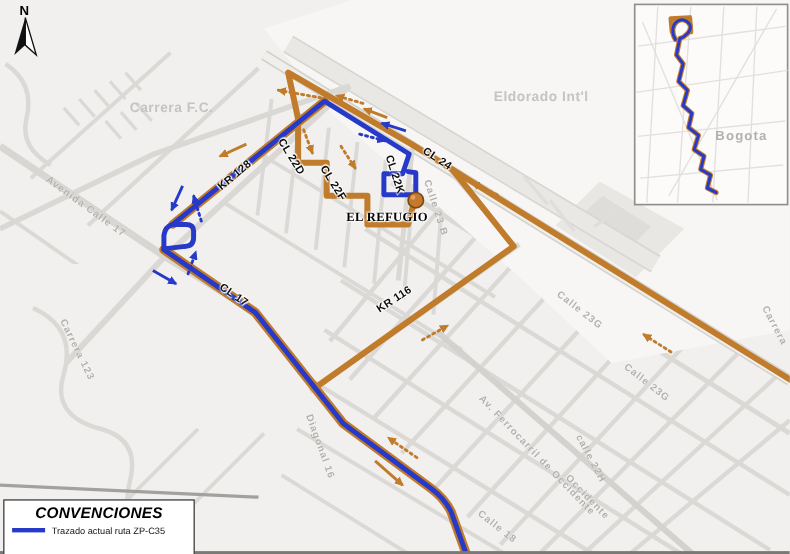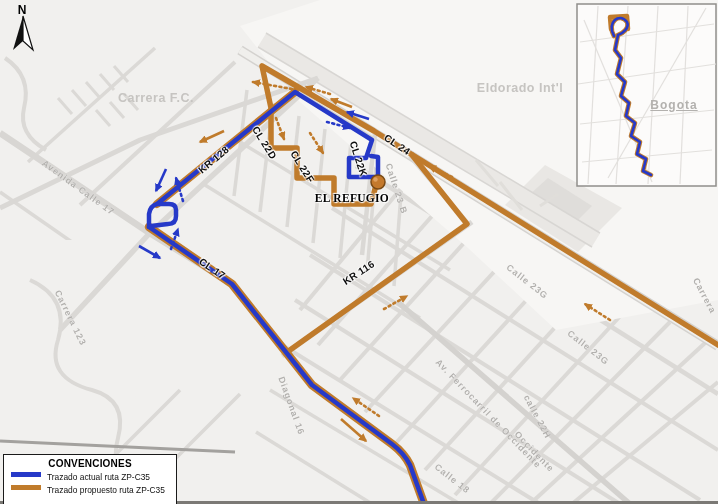--- a/index.html
+++ b/index.html
@@ -13,23 +13,23 @@
       text-shadow:0 0 2px #fff,0 0 2px #fff,1px 1px 1px #fff,-1px -1px 1px #fff;}
   .refugio{font-weight:bold;font-size:11.5px;color:#000;letter-spacing:.3px;
       text-shadow:0 0 2px #fff,0 0 2px #fff,1px 1px 1px #fff,-1px -1px 1px #fff;}
   .gl{font-size:9px;color:#b2b0ad;font-weight:600;letter-spacing:1px;
       text-shadow:0 0 1px #fff;}
   .glbig{font-size:12.5px;color:#c6c4c1;font-weight:600;letter-spacing:.5px;}
   .city{font-size:12px;color:#b3b1ae;font-weight:600;letter-spacing:1px;}
   .north{font-weight:bold;font-size:12px;color:#000;}
   #legend{position:absolute;left:3px;top:454px;width:172px;height:60px;
       background:#fff;border:1.6px solid #1a1a1a;z-index:5;}
-  #legend .title{text-align:center;font-weight:bold;font-size:10px;
-      letter-spacing:.2px;color:#000;margin-top:3px;}
-  .leg-row{display:flex;gap:6px;padding:3px 0 0 7px;}
+  #legend .title{text-align:center;font-weight:bold;font-size:14px;
+      letter-spacing:.2px;color:#000;margin-top:3px;font-style:italic;}
+  .leg-row{display:flex;align-items:center;gap:6px;padding:3px 0 0 7px;}
   .leg-swatch{width:30px;height:4.5px;flex:0 0 auto;}
   .leg-label{font-size:8.4px;color:#111;}
 </style>
 </head>
 <body>
 
 <div id="map">
   <svg id="map-svg" width="718" height="504" viewBox="0 0 718 504">
     <defs>
       <marker id="ah-blue" markerUnits="userSpaceOnUse" markerWidth="9" markerHeight="8" refX="7" refY="4" orient="auto">
@@ -137,47 +137,43 @@
         <path d="M611,29 L610,17 L627,16 L628,29" fill="none" stroke="#c07b2b" stroke-width="4.5" stroke-linecap="round" stroke-linejoin="round"></path>
         <path d="M614,36 C606,22 620,12 627,22 C630,28 622,34 618,35 L615,50 L621,58 L617,74 L625,82 L621,96 L629,103 L626,116 L635,123 L631,136 L640,142 L637,154 L646,159 L643,171 L651,175" fill="none" stroke="#2639c8" stroke-width="2.6" stroke-linecap="round" stroke-linejoin="round"></path>
         <rect x="0" y="501" width="718" height="3" fill="#7b7975"></rect>
         <polygon points="23,16 13,50 23,41" fill="#111111"></polygon>
         <polygon points="23,16 33,50 23,41" fill="#ffffff" stroke="#111111" stroke-width="1.2"></polygon>
       </g>
   </svg>
   <div id="labels">
       <div class="lbl north" style="left: 22px; top: 10px; transform: translate(-50%, -50%) rotate(0deg);">N</div>
       <div class="lbl glbig" style="left: 156px; top: 98px; transform: translate(-50%, -50%) rotate(0deg);">Carrera F.C.</div>
-      <div class="lbl glbig" style="left: 520px; top: 88px; transform: translate(-50%, -50%) rotate(0deg);">Eldorado Int'l</div>
+      <div class="lbl glbig" style="left: 492px; top: 88px; transform: translate(-50%, -50%) rotate(0deg);">Eldorado Int'l</div>
       <div class="lbl gl" style="left: 78px; top: 188px; transform: translate(-50%, -50%) rotate(36deg);">Avenida  Calle  17</div>
       <div class="lbl rl" style="left: 214px; top: 160px; transform: translate(-50%, -50%) rotate(-40deg);">KR 128</div>
       <div class="lbl rl" style="left: 264px; top: 143px; transform: translate(-50%, -50%) rotate(58deg);">CL 22D</div>
       <div class="lbl rl" style="left: 302px; top: 167px; transform: translate(-50%, -50%) rotate(58deg);">CL 22F</div>
       <div class="lbl rl" style="left: 358px; top: 159px; transform: translate(-50%, -50%) rotate(72deg);">CL 22K</div>
       <div class="lbl rl" style="left: 397px; top: 145px; transform: translate(-50%, -50%) rotate(33deg);">CL 24</div>
       <div class="lbl rl" style="left: 212px; top: 269px; transform: translate(-50%, -50%) rotate(34deg);">CL 17</div>
       <div class="lbl rl" style="left: 359px; top: 273px; transform: translate(-50%, -50%) rotate(-33deg);">KR 116</div>
       <div class="lbl refugio" style="left: 352px; top: 199px; transform: translate(-50%, -50%) rotate(0deg); font-family: Liberation Serif, serif;">EL REFUGIO</div>
       <div class="lbl gl" style="left: 396px; top: 189px; transform: translate(-50%, -50%) rotate(72deg);">Calle 23 B</div>
       <div class="lbl gl" style="left: 527px; top: 282px; transform: translate(-50%, -50%) rotate(38deg);">Calle 23G</div>
       <div class="lbl gl" style="left: 588px; top: 348px; transform: translate(-50%, -50%) rotate(38deg);">Calle 23G</div>
       <div class="lbl gl" style="left: 704px; top: 296px; transform: translate(-50%, -50%) rotate(62deg);">Carrera</div>
       <div class="lbl gl" style="left: 488px; top: 414px; transform: translate(-50%, -50%) rotate(46deg);">Av. Ferrocarril de Occidente</div>
       <div class="lbl gl" style="left: 537px; top: 417px; transform: translate(-50%, -50%) rotate(62deg);">calle 22H</div>
       <div class="lbl gl" style="left: 534px; top: 452px; transform: translate(-50%, -50%) rotate(46deg);">Occidente</div>
       <div class="lbl gl" style="left: 291px; top: 406px; transform: translate(-50%, -50%) rotate(70deg);">Diagonal  16</div>
       <div class="lbl gl" style="left: 452px; top: 479px; transform: translate(-50%, -50%) rotate(38deg);">Calle 18</div>
       <div class="lbl gl" style="left: 70px; top: 318px; transform: translate(-50%, -50%) rotate(64deg);">Carrera 123</div>
-      <div class="lbl city" style="left: 674px; top: 105px; transform: translate(-50%, -50%) rotate(0deg); text-decoration: underline;">Bogota</div>
+      <div class="lbl city" style="left: 674px; top: 123px; transform: translate(-50%, -50%) rotate(0deg);">Bogota</div>
     </div>
 </div>
 
 <div id="legend">
   <div class="title">CONVENCIONES</div>
   <div class="leg-row">
     <span class="leg-swatch" style="background: rgb(38, 57, 200);"></span>
     <span class="leg-label">Trazado actual ruta ZP-C35</span>
   </div>
-  <div class="leg-row">
-    <span class="leg-swatch" style="background: rgb(192, 123, 43);"></span>
-    <span class="leg-label">Trazado propuesto ruta ZP-C35</span>
-  </div>
 </div>
 
 </body></html>

